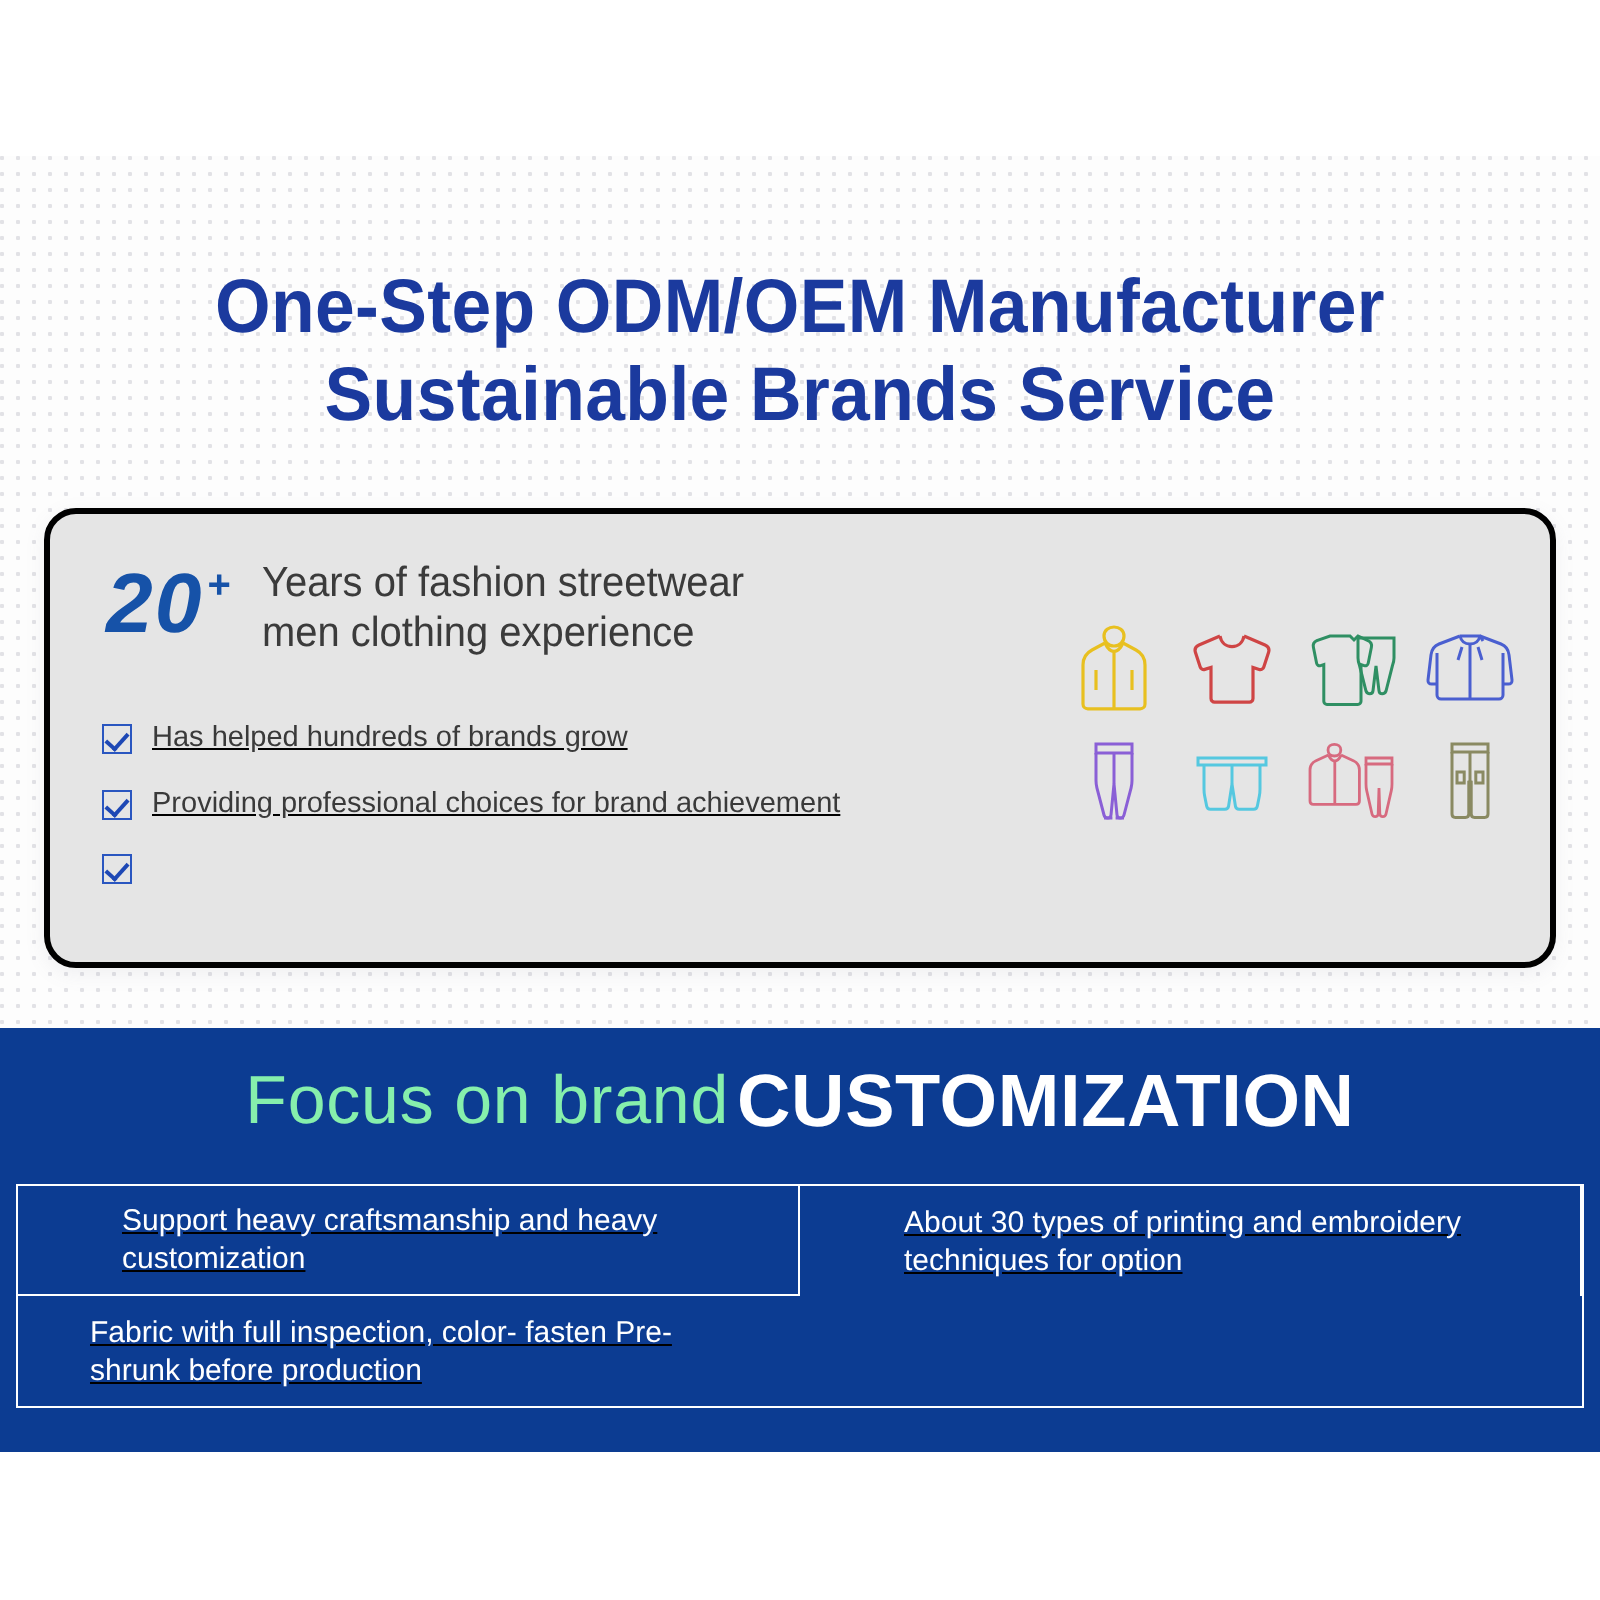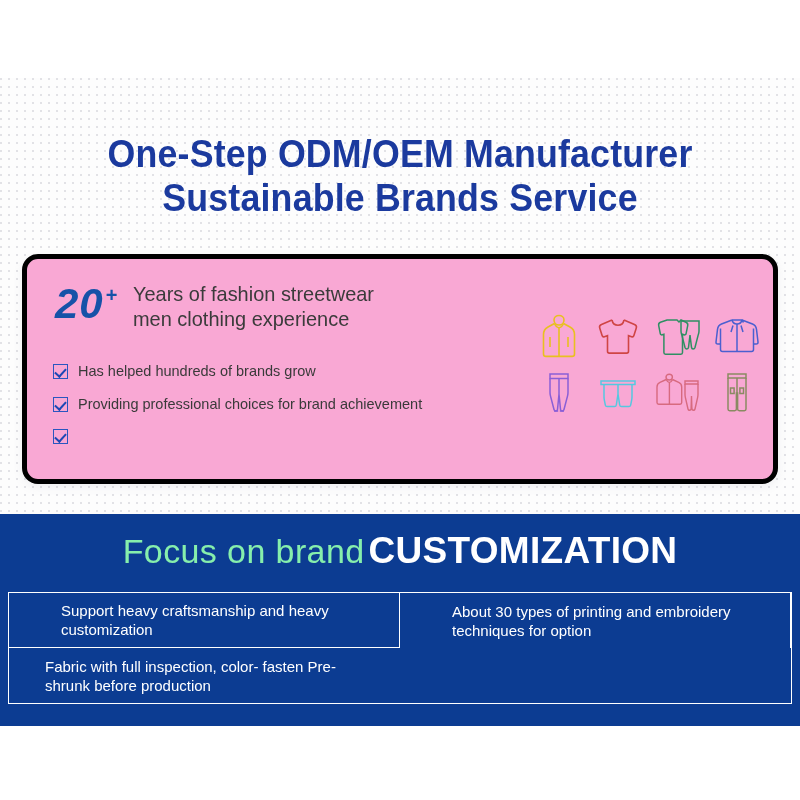--- a/index.html
+++ b/index.html
@@ -52,23 +52,23 @@
   }
   .headline .line2 { display: block; }
 
   
   .card {
     position: absolute;
     left: 22px;
     top: 254px;
     width: 756px;
     height: 230px;
-    background: #f9a8d4;
+    background: #e5e5e5;
     border-radius: 16px;
-    border: 5px solid #000000;
+    border: 3px solid #000000;
     box-shadow: 0 3px 10px rgba(120,120,140,0.10);
     box-sizing: border-box;
   }
 
   .stat-row {
     position: absolute;
     left: 28px;
     top: 24px;
     display: flex;
     align-items: flex-start;
@@ -107,20 +107,21 @@
   .bullets {
     position: absolute;
     left: 26px;
     top: 104px;
     width: 500px;
   }
   .bullet {
     display: flex;
     align-items: center;
     margin-bottom: 16px;
+    text-decoration: underline;
   }
   .bullet:last-child { margin-bottom: 0; }
   .chk {
     width: 15px;
     height: 15px;
     flex: 0 0 15px;
     border: 1.5px solid #2a56c0;
     box-sizing: border-box;
     position: relative;
     margin-right: 10px;
@@ -204,20 +205,21 @@
     grid-template-columns: 1fr 1fr;
     grid-template-rows: 1fr 1fr;
     border: 1.5px solid #ffffff;
     box-sizing: border-box;
   }
   .feature-cell {
     box-sizing: border-box;
     display: flex;
     align-items: center;
     padding: 4px 0 4px 52px;
+    text-decoration: underline;
   }
   .fc-r1c1 { border-right: 1.5px solid #ffffff; border-bottom: 1.5px solid #ffffff; }
   .fc-r1c2 { border-bottom: 1.5px solid #ffffff; padding-left: 36px; }
   .fc-r2c1 { border-right: 1.5px solid #ffffff; }
   .fc-r2c2 { padding-left: 36px; }
   .feature-text {
     color: #ffffff;
     font-family: "Liberation Sans Narrow", "Liberation Sans", sans-serif;
     font-size: 15px;
     line-height: 19px;

